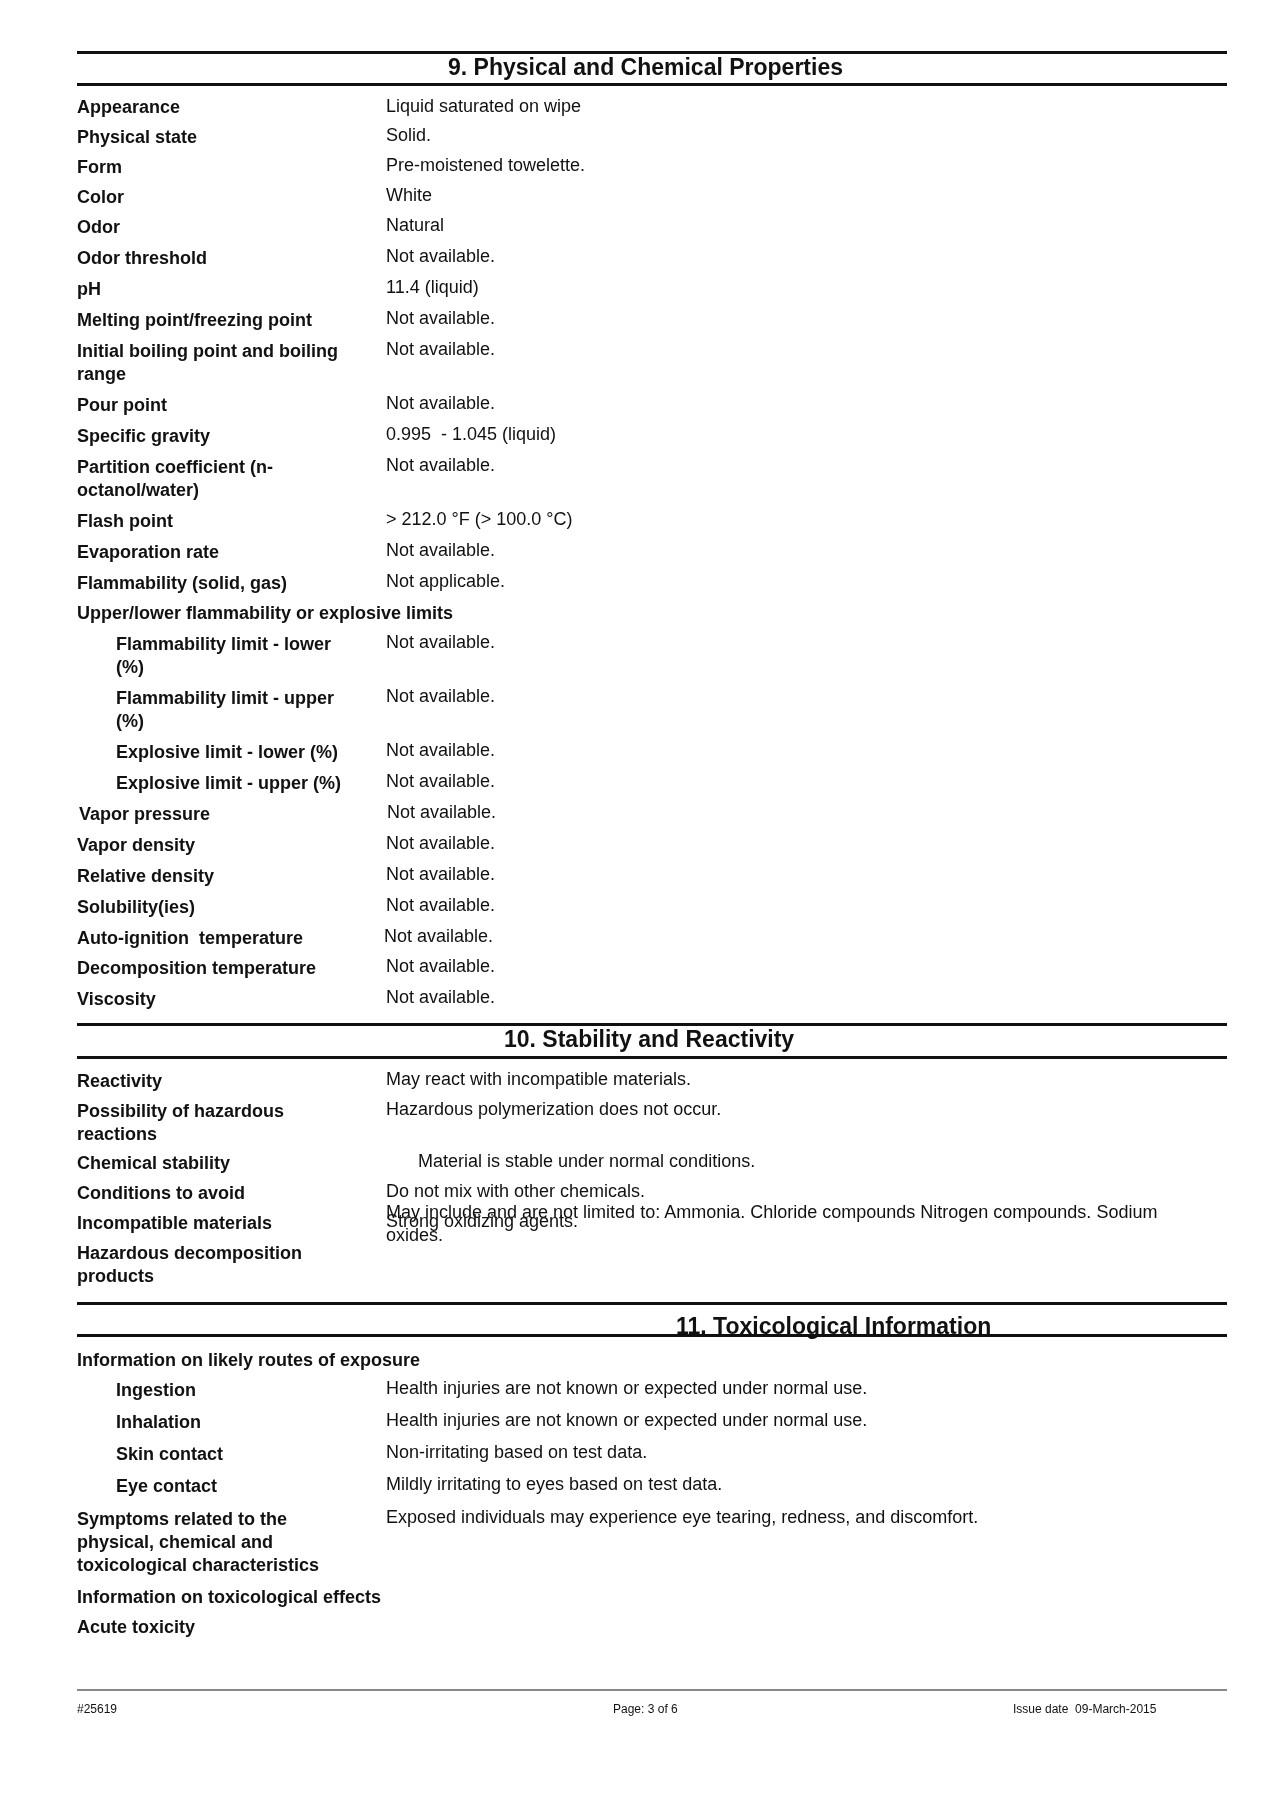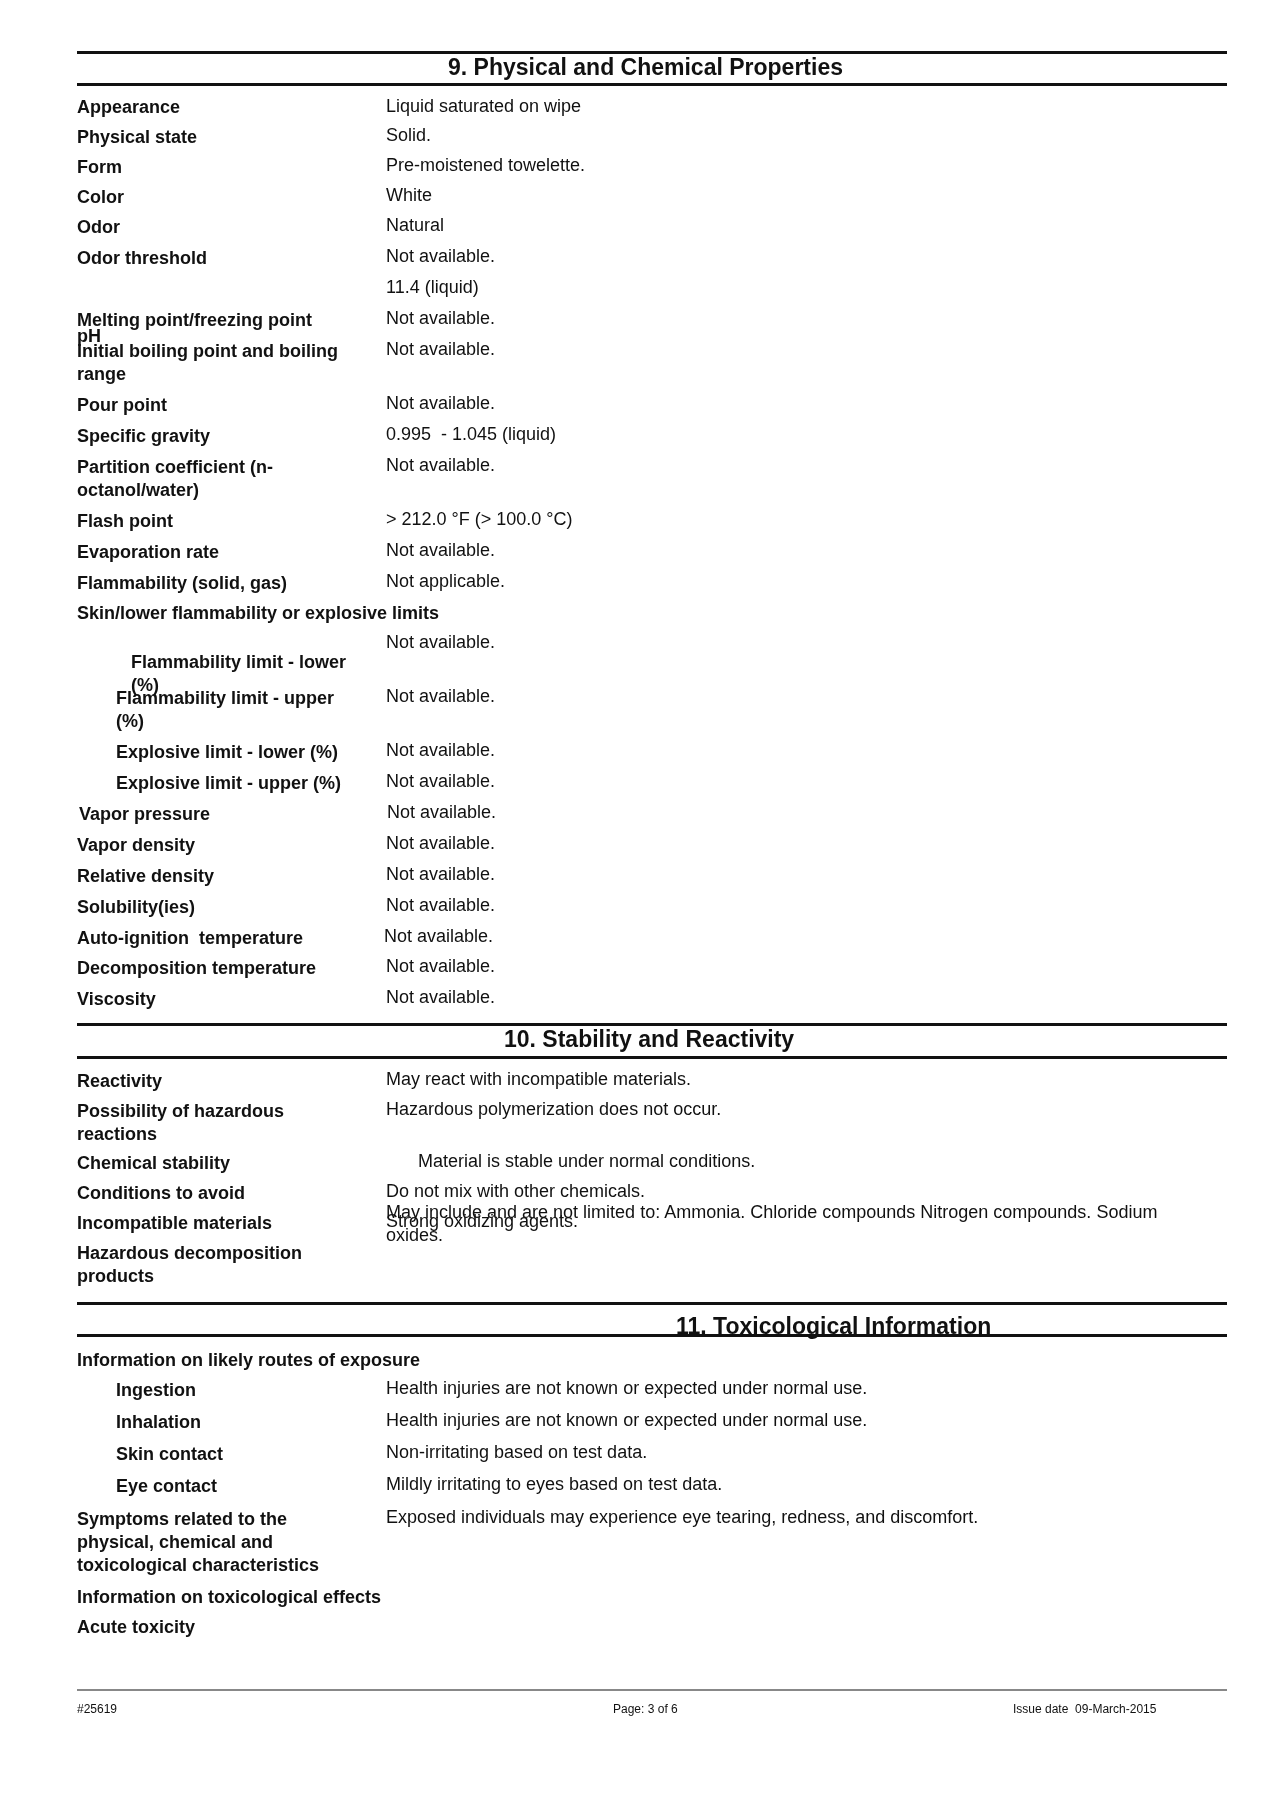--- a/index.html
+++ b/index.html
@@ -33,21 +33,21 @@
 
   <div class="lbl" style="top:186px;">Color</div>
   <div class="val" style="top:184px;">White</div>
 
   <div class="lbl" style="top:216px;">Odor</div>
   <div class="val" style="top:214px;">Natural</div>
 
   <div class="lbl" style="top:247px;">Odor threshold</div>
   <div class="val" style="top:245px;">Not available.</div>
 
-  <div class="lbl" style="top:278px;margin-top:47px;">pH</div>
+  <div class="lbl" style="top:278px;">pH</div>
   <div class="val" style="top:276px;">11.4 (liquid)</div>
 
   <div class="lbl" style="top:309px;">Melting point/freezing point</div>
   <div class="val" style="top:307px;">Not available.</div>
 
   <div class="lbl" style="top:340px;">Initial boiling point and boiling range</div>
   <div class="val" style="top:338px;">Not available.</div>
 
   <div class="lbl" style="top:394px;">Pour point</div>
   <div class="val" style="top:392px;">Not available.</div>
@@ -60,23 +60,23 @@
 
   <div class="lbl" style="top:510px;">Flash point</div>
   <div class="val" style="top:508px;">&gt; 212.0 °F (&gt; 100.0 °C)</div>
 
   <div class="lbl" style="top:541px;">Evaporation rate</div>
   <div class="val" style="top:539px;">Not available.</div>
 
   <div class="lbl" style="top:572px;">Flammability (solid, gas)</div>
   <div class="val" style="top:570px;">Not applicable.</div>
 
-  <div class="lbl wide" style="top:602px;">Skin/lower flammability or explosive limits</div>
+  <div class="lbl wide" style="top:602px;">Upper/lower flammability or explosive limits</div>
 
-  <div class="lbl ind" style="top:651px;width:235px;margin-left:15px;">Flammability limit - lower (%)</div>
+  <div class="lbl ind" style="top:633px;width:235px;">Flammability limit - lower (%)</div>
   <div class="val" style="top:631px;">Not available.</div>
 
   <div class="lbl ind" style="top:687px;width:240px;">Flammability limit - upper (%)</div>
   <div class="val" style="top:685px;">Not available.</div>
 
   <div class="lbl ind" style="top:741px;white-space:nowrap;">Explosive limit - lower (%)</div>
   <div class="val" style="top:739px;">Not available.</div>
 
   <div class="lbl ind" style="top:772px;white-space:nowrap;">Explosive limit - upper (%)</div>
   <div class="val" style="top:770px;">Not available.</div>

